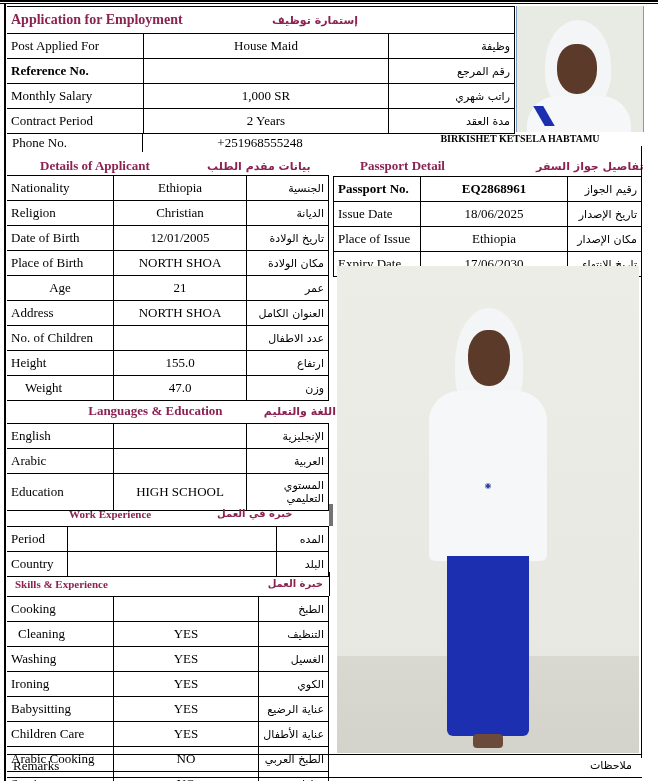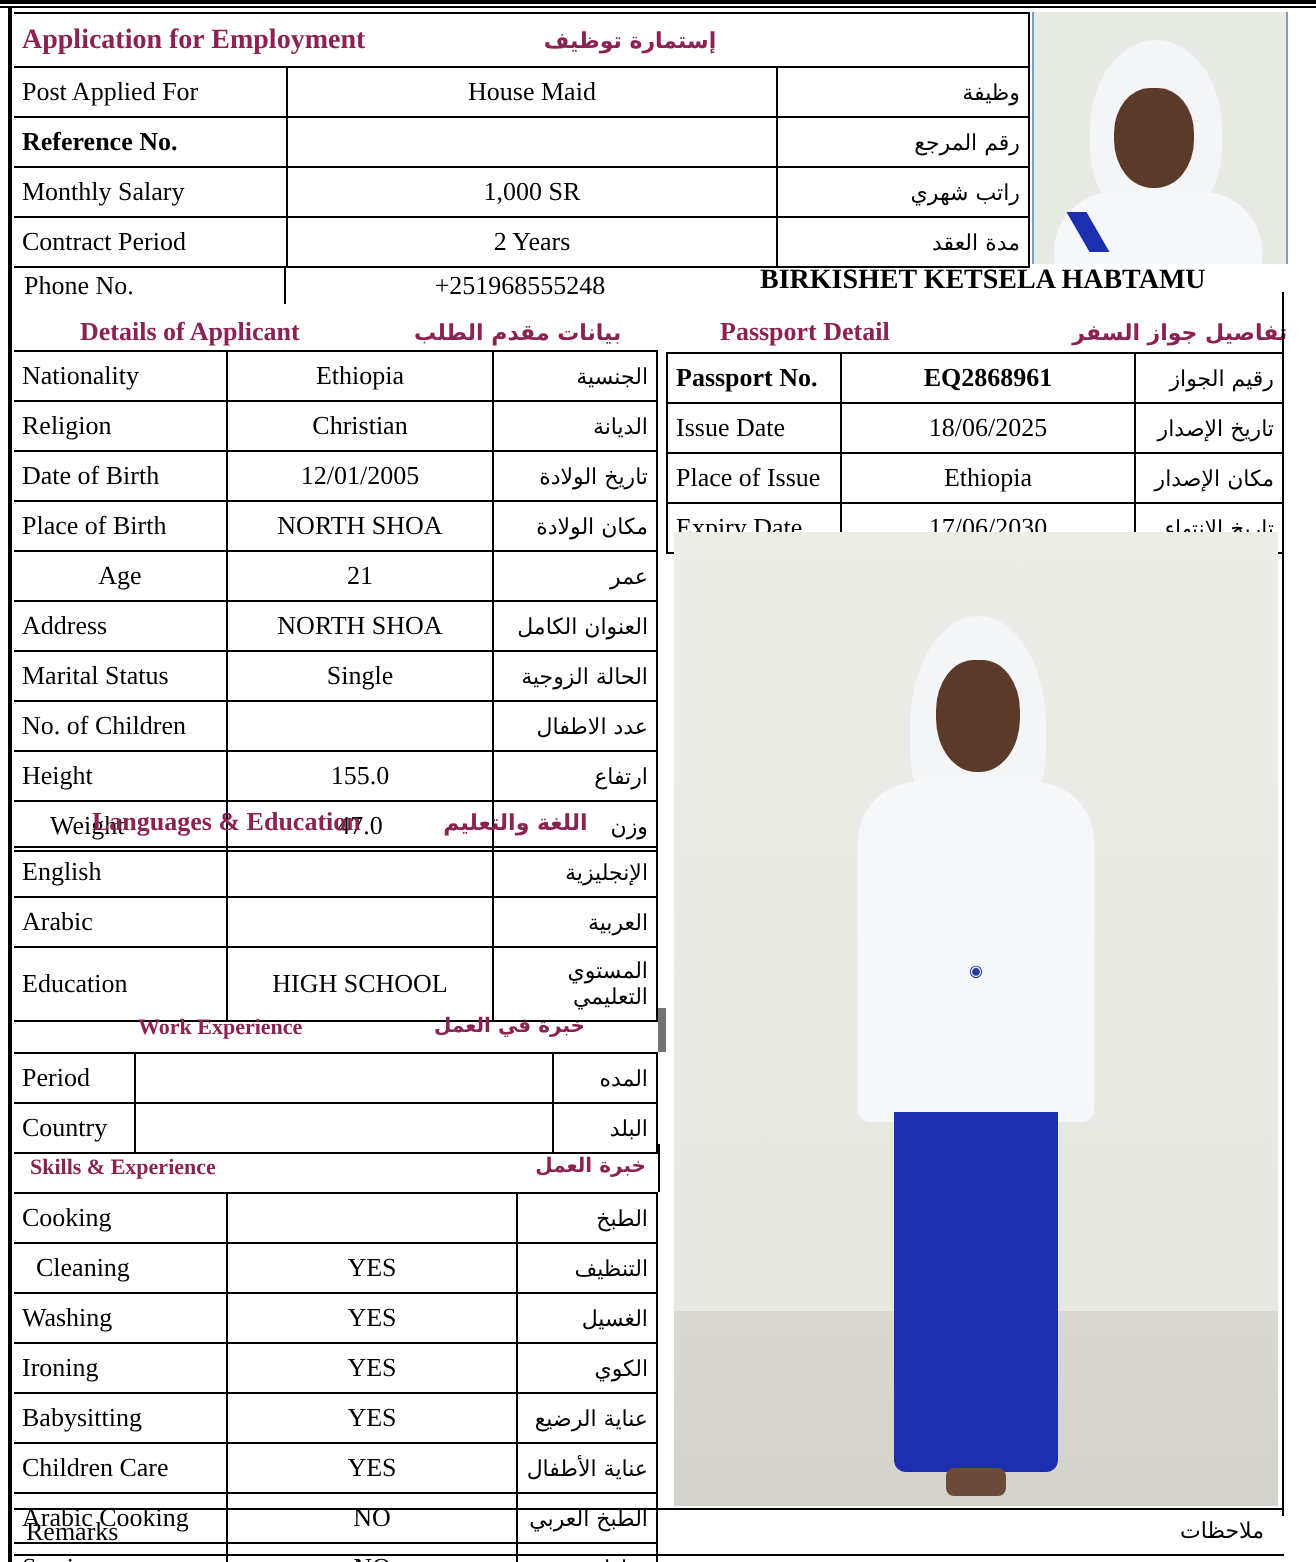--- a/index.html
+++ b/index.html
@@ -62,21 +62,21 @@
 <div class="photo" style="left:516px; top:6px; width:126px; height:126px; border-left:1px solid #7a9cc4; border-right:1px solid #7a9cc4;">
   <div class="wall" style="background:#e8eae4;"></div>
   <div class="head-wrap" style="left:28px;top:14px;width:66px;height:90px;"></div>
   <div class="face" style="left:40px;top:38px;width:40px;height:50px;"></div>
   <div class="body-w" style="left:10px;top:90px;width:104px;height:40px;"></div>
   <div class="abs" style="left:22px;top:100px;width:10px;height:20px;background:#1c2fb0;transform:skewX(30deg);"></div>
 </div>
 
 <div class="abs" style="left:7px; top:134px; width:130px; height:18px; border-right:1px solid #000; padding-left:5px; line-height:18px;">Phone No.</div>
 <div class="abs" style="left:145px; top:134px; width:230px; height:18px; text-align:center; line-height:18px;">+251968555248</div>
-<div class="abs" style="left:380px; top:133px; width:240px; text-align:left; font-weight:bold; font-size:14px;">BIRKISHET KETSELA HABTAMU</div>
+<div class="abs" style="left:400px; top:133px; width:240px; text-align:center; font-weight:bold; font-size:10px;">BIRKISHET KETSELA HABTAMU</div>
 
 <div class="section-title" style="left:40px; top:158px; width:290px;">
   <span class="maroon">Details of Applicant</span>
   <span class="maroon ar" style="margin-left:54px;">بيانات مقدم الطلب</span>
 </div>
 <table style="left:7px; top:175px; width:322px;">
   <tbody>
       <tr style="height:22px;">
         <td style="width:98px;border-left:none;">Nationality</td>
         <td class="c" style="width:124px;">Ethiopia</td>
@@ -99,25 +99,20 @@
       </tr>
   <tr style="height:23px;">
         <td style="border-left:none;text-align:center;">Age</td>
         <td class="c">21</td>
         <td class="ar">عمر</td>
       </tr>
   <tr style="height:22px;">
         <td style="border-left:none;">Address</td>
         <td class="c">NORTH SHOA</td>
         <td class="ar">العنوان الكامل</td>
-      </tr>
-  <tr style="height:23px;">
-        <td style="border-left:none;">Marital Status</td>
-        <td class="c">Single</td>
-        <td class="ar">الحالة الزوجية</td>
       </tr>
   <tr style="height:22px;">
         <td style="border-left:none;">No. of Children</td>
         <td class="c"></td>
         <td class="ar">عدد الاطفال</td>
       </tr>
   <tr style="height:22px;">
         <td style="border-left:none;">Height</td>
         <td class="c">155.0</td>
         <td class="ar">ارتفاع</td>
@@ -164,21 +159,21 @@
   <div class="head-wrap" style="left:118px;top:42px;width:68px;height:110px;"></div>
   <div class="face" style="left:131px;top:64px;width:42px;height:56px;"></div>
   <div class="body-w" style="left:92px;top:125px;width:118px;height:170px;"></div>
   <div class="abs" style="left:126px;top:215px;width:50px;height:50px;color:#2a3d9e;font-size:8px;text-align:center;font-family:'DejaVu Sans',sans-serif;">◉</div>
   <div class="skirt" style="left:110px;top:290px;width:82px;height:180px;border-radius:0 0 6px 6px;"></div>
   <div class="abs" style="left:136px;top:468px;width:30px;height:14px;background:#6b4a3a;border-radius:4px;"></div>
 </div>
 
 <div class="abs" style="left:641px; top:146px; width:1px; height:612px; background:#000;"></div>
 
-<div class="section-title" style="left:46px; top:403px; width:290px;">
+<div class="section-title" style="left:46px; top:403px; width:290px;text-align:right;">
   <span class="maroon">Languages &amp; Education</span>
   <span class="maroon ar" style="margin-left:38px;">اللغة والتعليم</span>
 </div>
 <table style="left:7px; top:423px; width:322px;">
   <tbody>
       <tr style="height:22px;">
         <td style="width:98px;border-left:none;">English</td>
         <td class="c" style="width:124px;"></td>
         <td class="ar">الإنجليزية</td>
       </tr>

